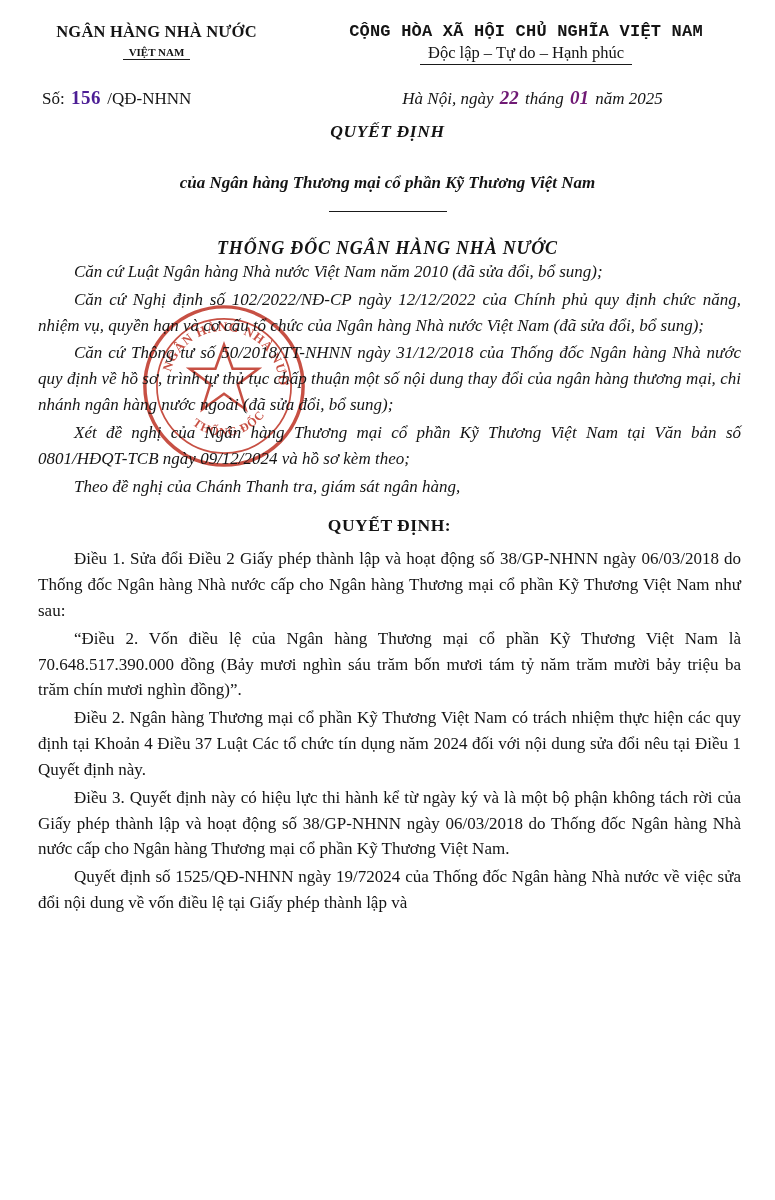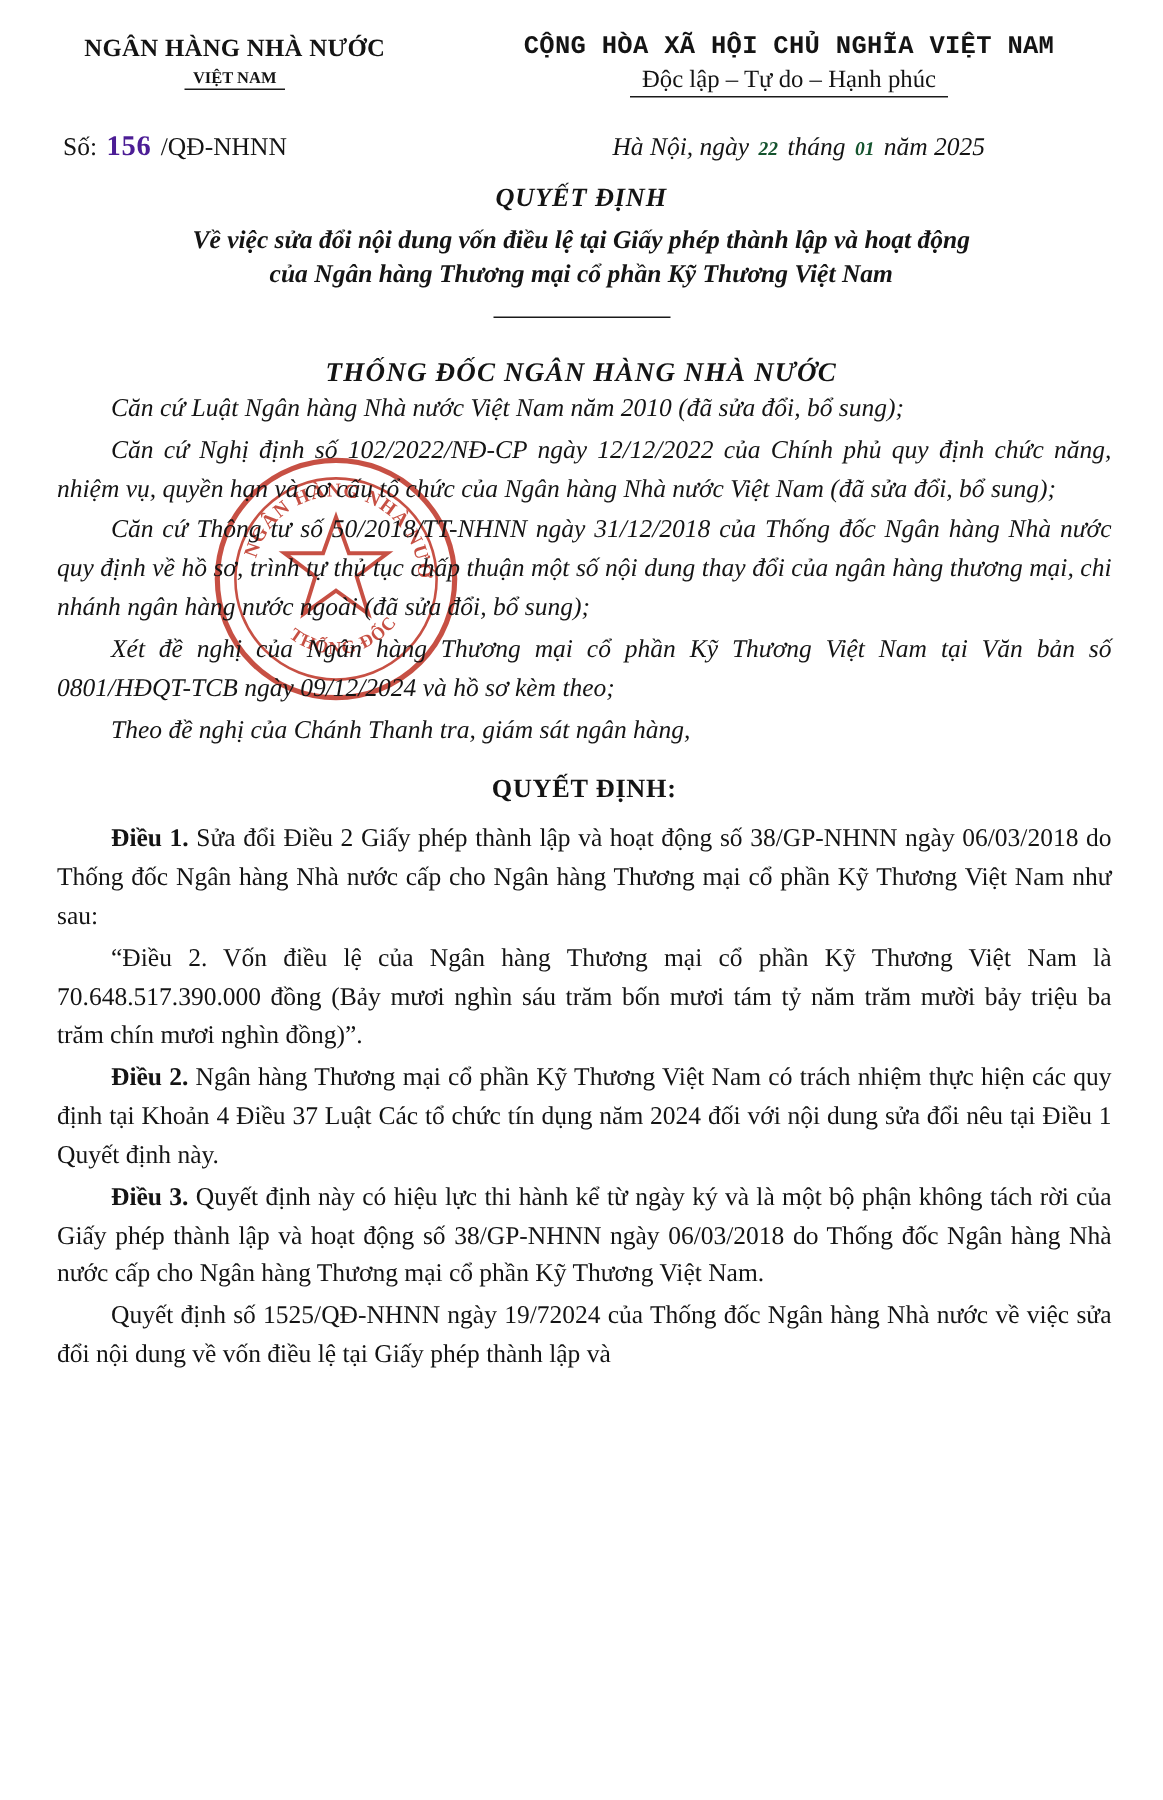--- a/index.html
+++ b/index.html
@@ -98,22 +98,22 @@
     flex: 1;
     text-align: center;
     font-style: italic;
     font-size: 17px;
     white-space: nowrap;
     padding-right: 10px;
   }
   .date .hw {
     font-style: italic;
     font-weight: bold;
-    font-size: 13px;
-    color: #14532d;
+    font-size: 19px;
+    color: #701a75;
     padding: 0 2px;
   }
 
   
   .title-block {
     text-align: center;
     margin-top: 12px;
     font-style: italic;
   }
   .doc-title {
@@ -162,21 +162,21 @@
     text-align: center;
     font-weight: bold;
     font-size: 17.5px;
     letter-spacing: 0.5px;
     margin: 16px 0 10px 0;
   }
   .gap {
     margin-top: 12px;
   }
   .art {
-    font-weight: bold;
+    font-weight: normal;
   }
 
   
   .seal {
     position: absolute;
     left: 138px;
     top: 300px;
     width: 172px;
     height: 172px;
     z-index: 1;
@@ -227,21 +227,20 @@
       <span>tháng</span>
       <span class="hw">01</span>
       <span>năm</span>
       <span>2025</span>
     </div>
   </div>
 
   <div class="title-block">
     <div class="doc-title">QUYẾT ĐỊNH</div>
     <div class="doc-subtitle">
-      <span>Về việc sửa đổi nội dung vốn điều lệ tại Giấy phép thành lập và hoạt động</span>
       <br>
       <span>của Ngân hàng Thương mại cổ phần Kỹ Thương Việt Nam</span>
     </div>
     <div class="rule"></div>
     <div class="issuer">THỐNG ĐỐC NGÂN HÀNG NHÀ NƯỚC</div>
   </div>
 
   <div class="body">
 
     <p class="para it gap">Căn cứ Luật Ngân hàng Nhà nước Việt Nam năm 2010 (đã sửa đổi, bổ sung);</p>

